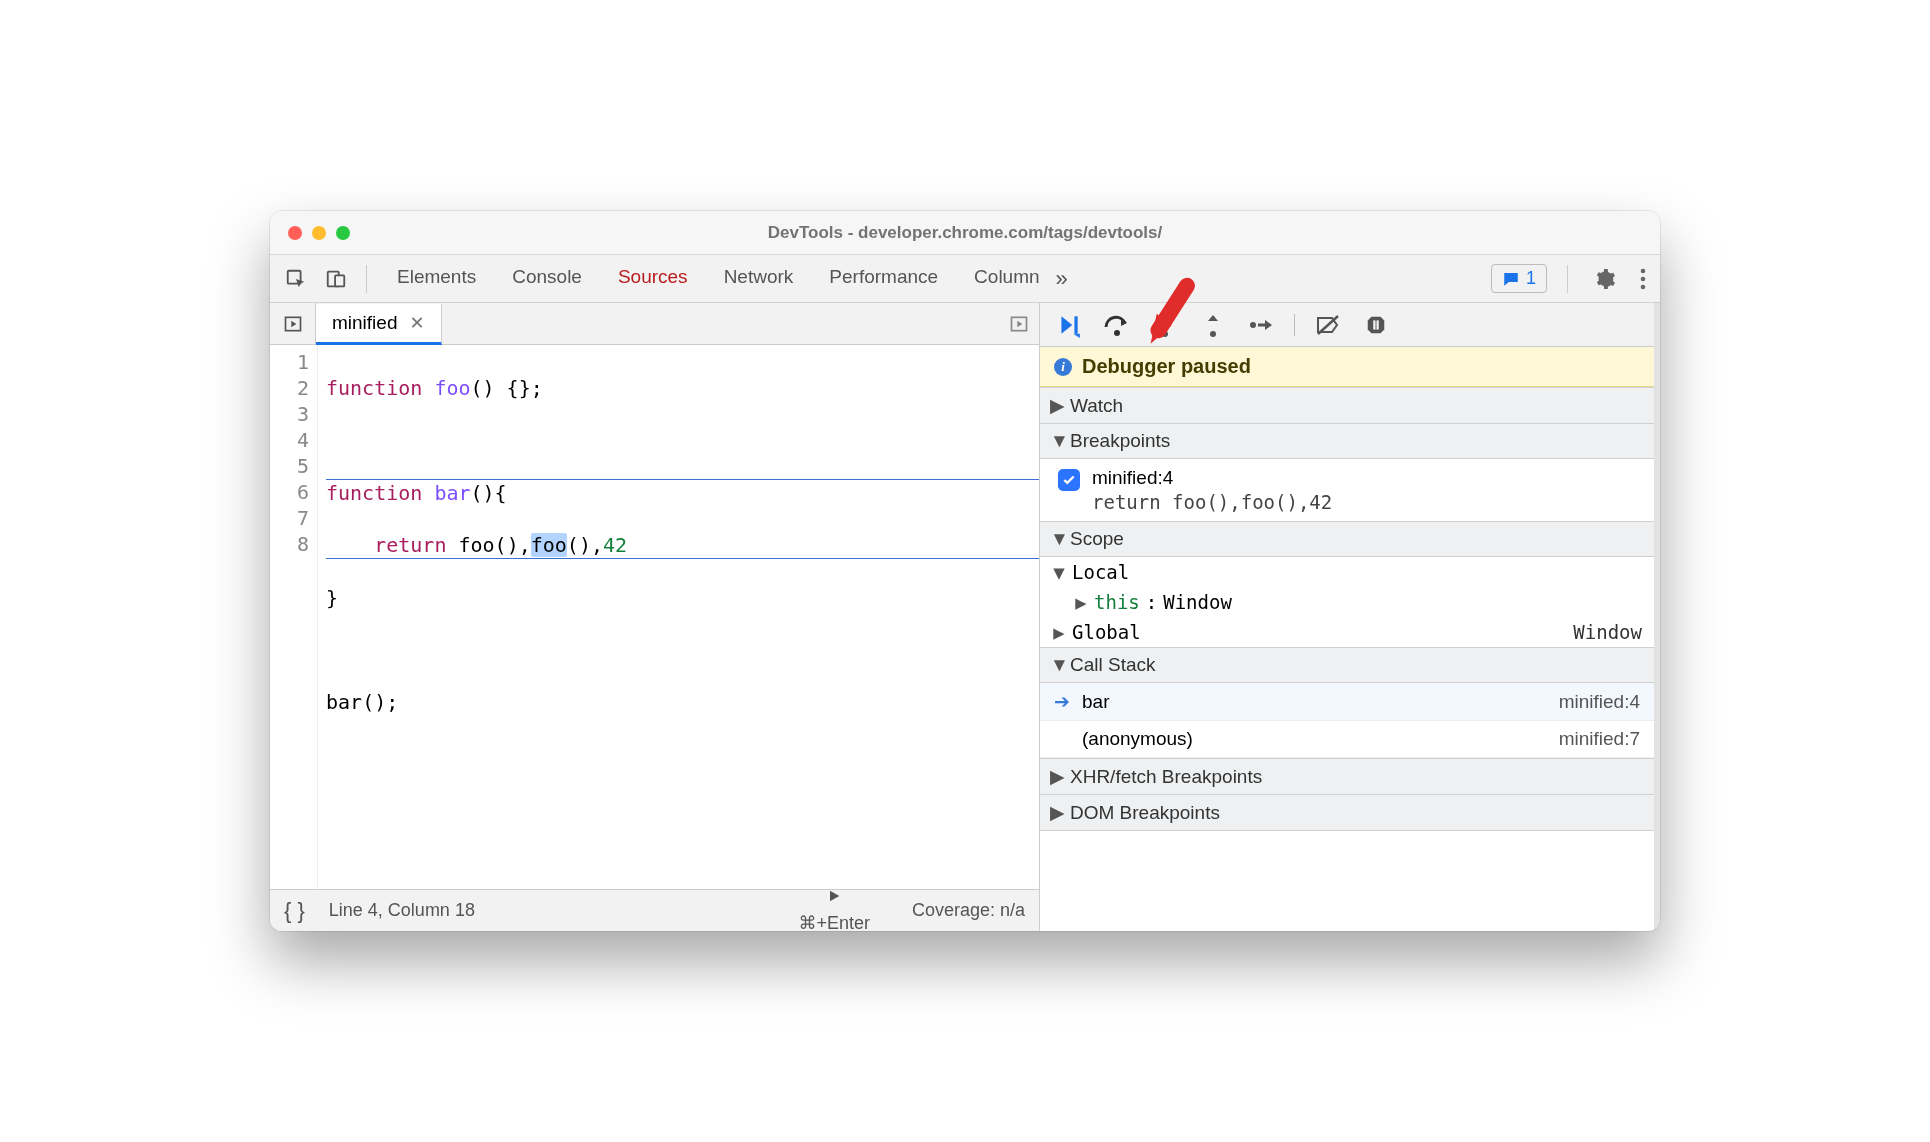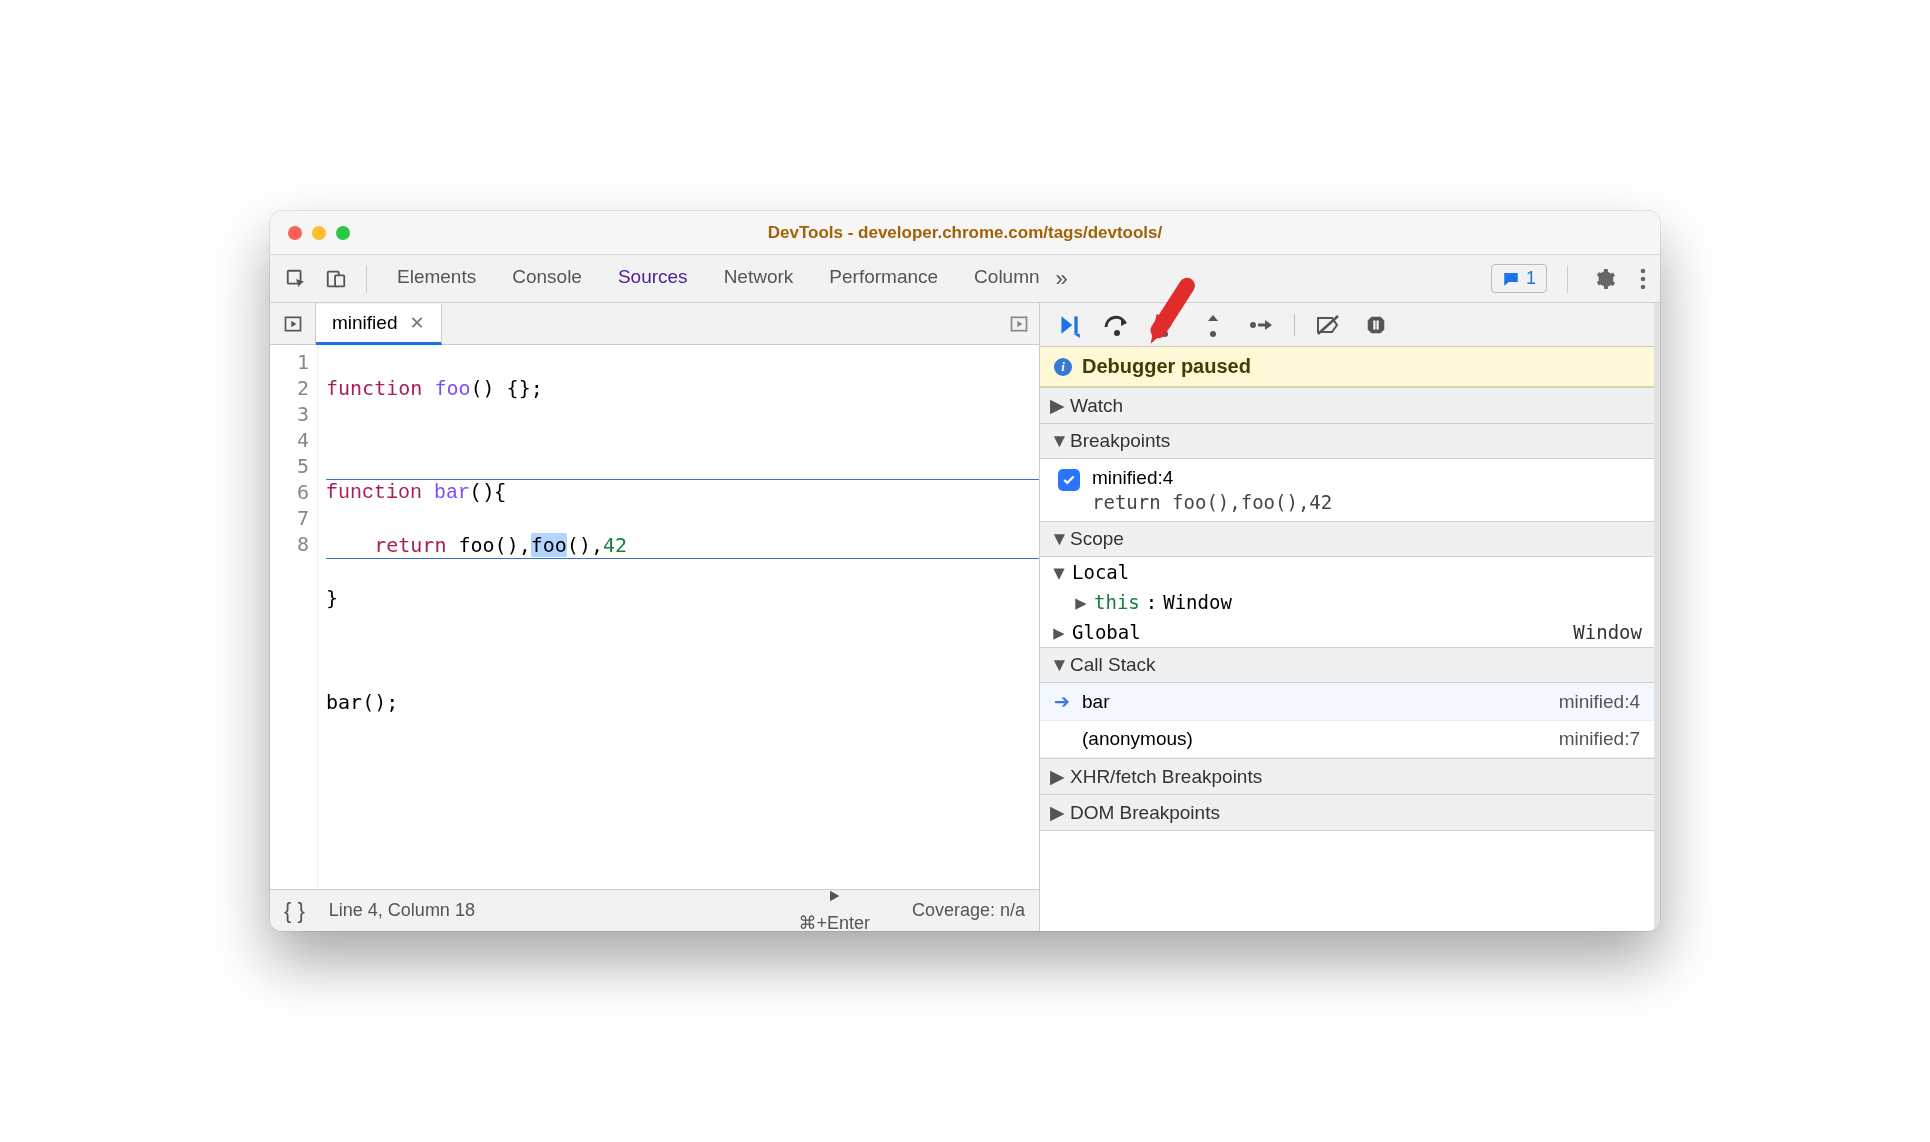--- a/index.html
+++ b/index.html
@@ -31,40 +31,40 @@
     position: relative;
     background: #f6f6f6;
   }
   .traffic { display: flex; gap: 10px; padding-left: 18px; }
   .dot { width: 14px; height: 14px; border-radius: 50%; }
   .dot.red { background: #ff5f57; }
   .dot.yellow { background: #febc2e; }
   .dot.green { background: #28c840; }
   .title {
     position: absolute; left: 0; right: 0; text-align: center;
-    font-size: 17px; font-weight: 600; color: #a16207; pointer-events: none;
+    font-size: 17px; font-weight: 600; color: #737373; pointer-events: none;
   }
   
   .toolbar {
     height: 48px;
     display: flex;
     align-items: center;
     border-bottom: 1px solid #d0d0d0;
     background: #f2f2f2;
     padding: 0 8px;
     gap: 4px;
   }
   .toolbar .iconbtn {
     width: 36px; height: 36px; display: flex; align-items: center; justify-content: center;
     color: #555; cursor: pointer;
   }
   .tool-divider { width: 1px; height: 28px; background: #ccc; margin: 0 8px; }
   .tabs { display: flex; gap: 28px; margin-left: 14px; font-size: 19px; color: #555; }
   .tab { padding: 24px 4px; cursor: pointer; border-bottom: 3px solid transparent; }
-  .tab.active { color: #4c1d95; border-bottom-color: #1a73e8; }
+  .tab.active { color: #b91c1c; border-bottom-color: #1a73e8; }
   .toolbar-right { margin-left: auto; display: flex; align-items: center; gap: 12px; }
   .more-chevrons { font-size: 22px; color: #555; padding: 0 8px; cursor: pointer; }
   .issue-badge {
     display: flex; align-items: center; gap: 6px;
     border: 1px solid #bbb; border-radius: 4px; padding: 3px 10px;
     color: #1a73e8; font-size: 18px; font-weight: 500; cursor: pointer;
   }
   .gear, .kebab { color: #666; font-size: 22px; padding: 0 6px; cursor: pointer; }
 
   
@@ -81,21 +81,21 @@
     border-bottom: 3px solid #1a73e8; margin-bottom: -1px;
   }
   .filetab .close { color: #777; cursor: pointer; font-size: 18px; }
   .srctabs .run { margin-left: auto; margin-right: 10px; color: #888; }
 
   
   .editor { flex: 1; display: flex; font-family: Menlo, Consolas, monospace; font-size: 20px; line-height: 26px; overflow: hidden; background: #fff; }
   .gutter { width: 48px; text-align: right; color: #888; padding: 4px 8px 4px 0; background: #fff; border-right: 1px solid #eee; }
   .code { flex: 1; padding: 4px 0 4px 8px; white-space: pre; position: relative; }
   .code .row { position: relative; }
-  .hl-top { border-top: 1px solid #3b6fd6; font-family: Liberation Mono, monospace; }
+  .hl-top { border-top: 1px solid #3b6fd6; }
   .hl-bot { border-bottom: 1px solid #3b6fd6; }
   .kw { color: #a71d5d; }
   .fn { color: #7c4dff; }
   .num { color: #15803d; }
   .sel { background: #b3d4ff; border-radius: 2px; }
 
   
   .statusbar {
     height: 42px; border-top: 1px solid #ccc; background: #f2f2f2;
     display: flex; align-items: center; gap: 24px; padding: 0 14px;

